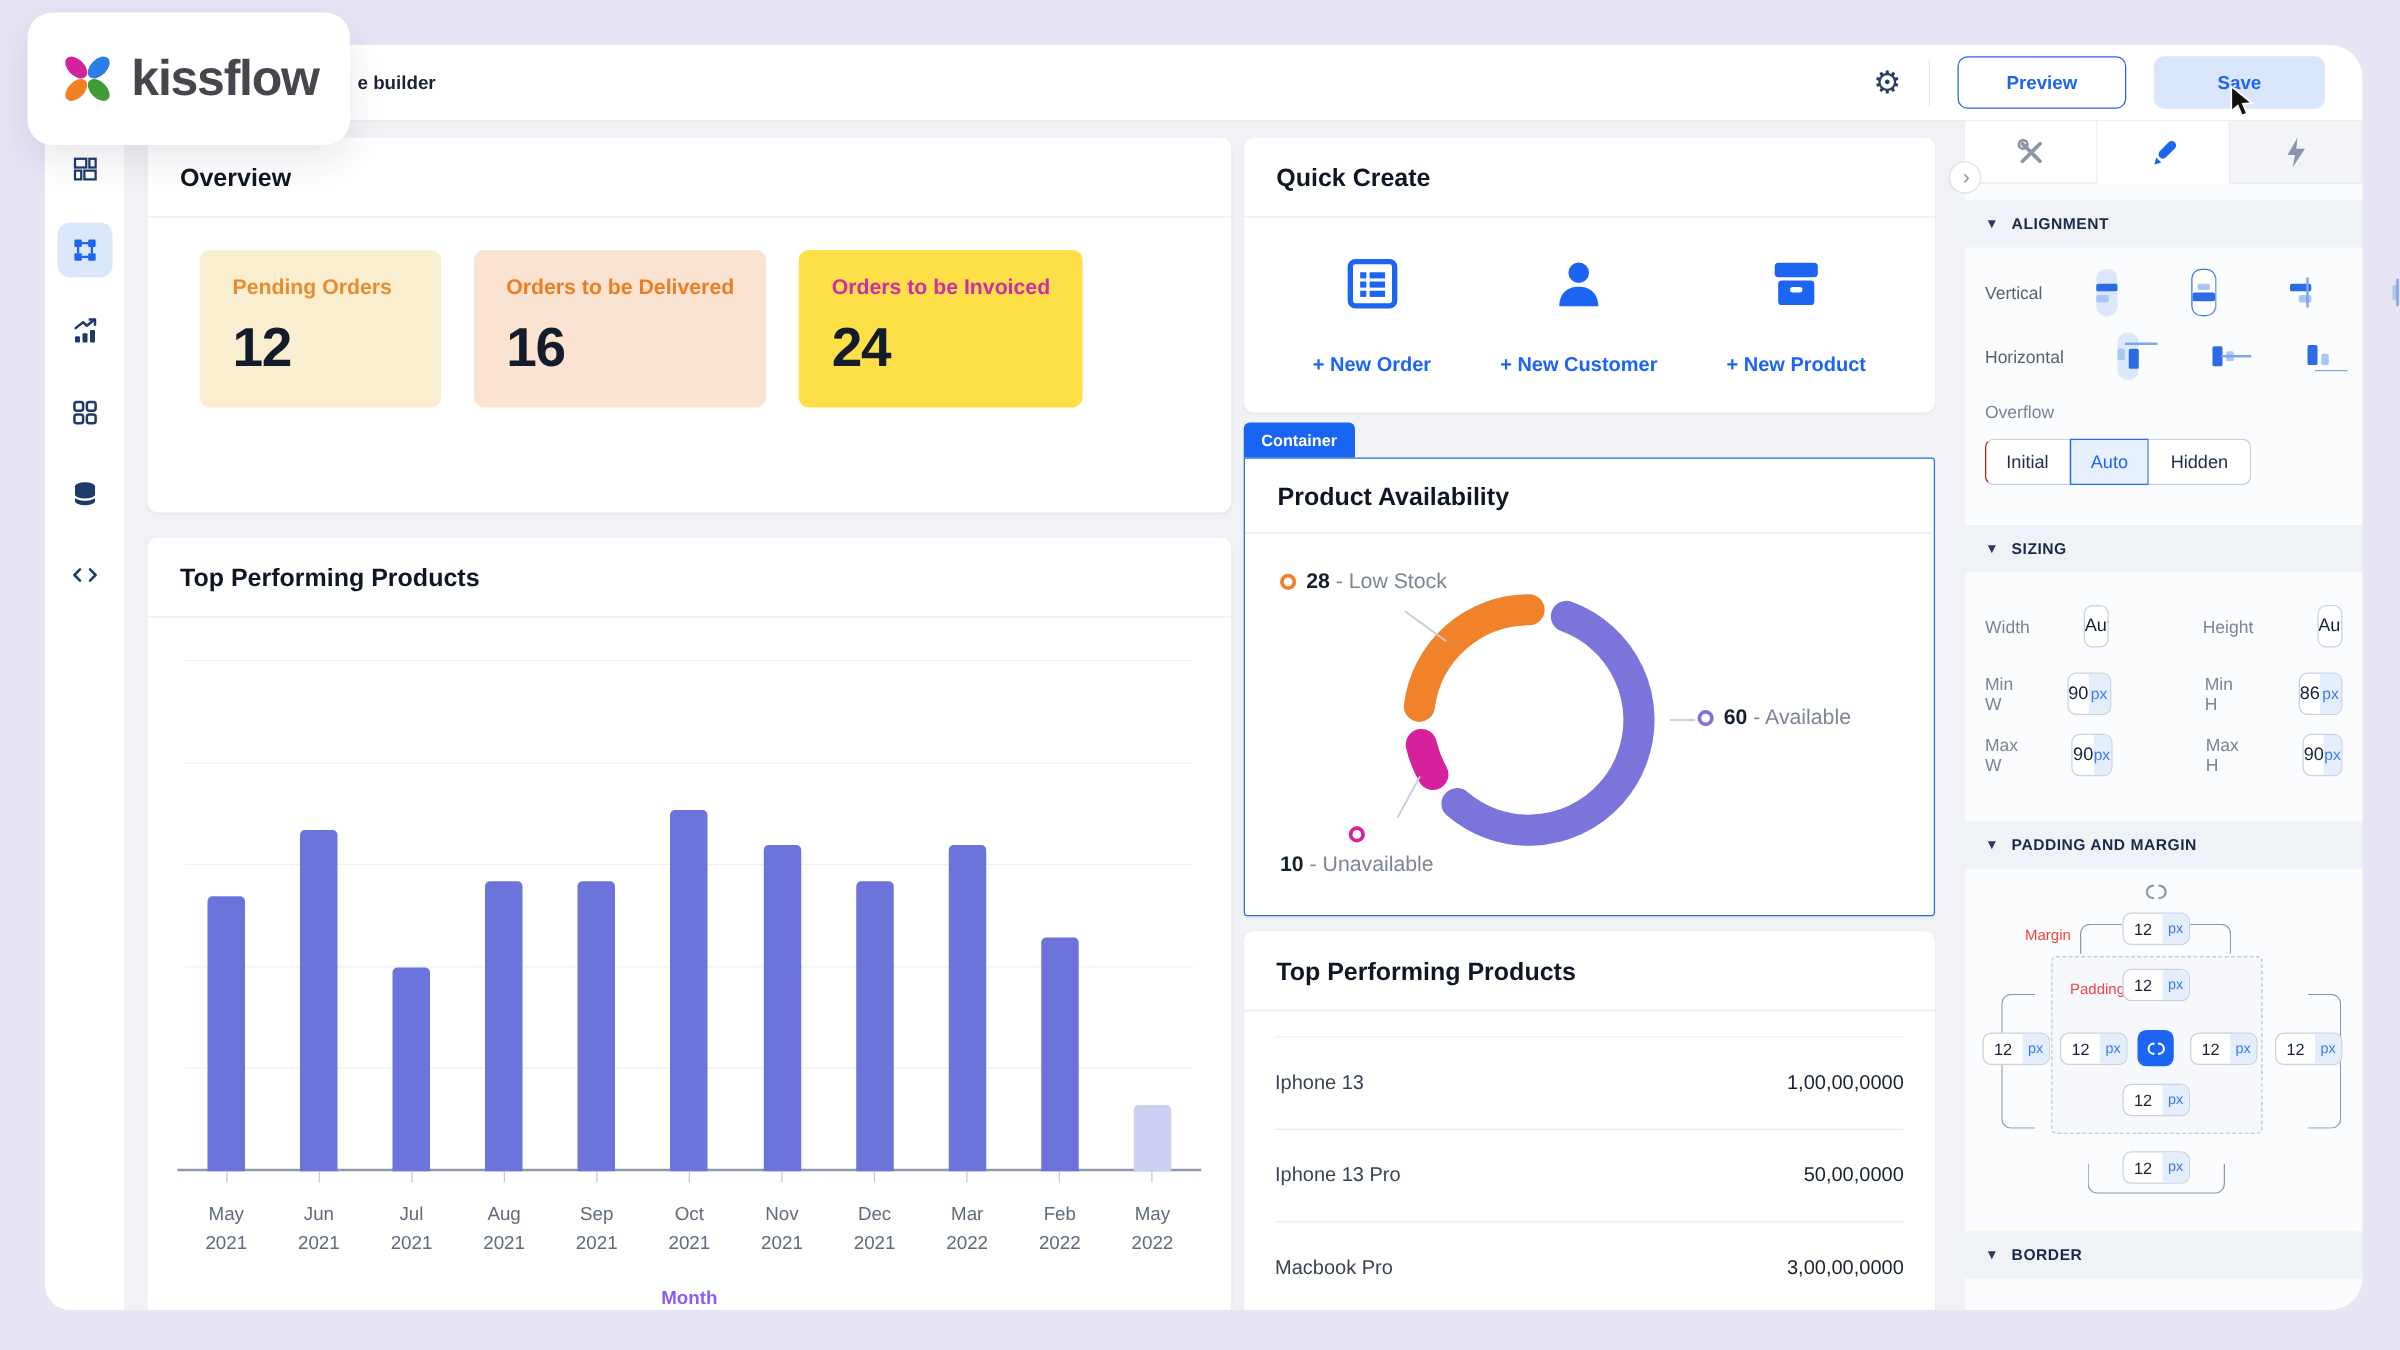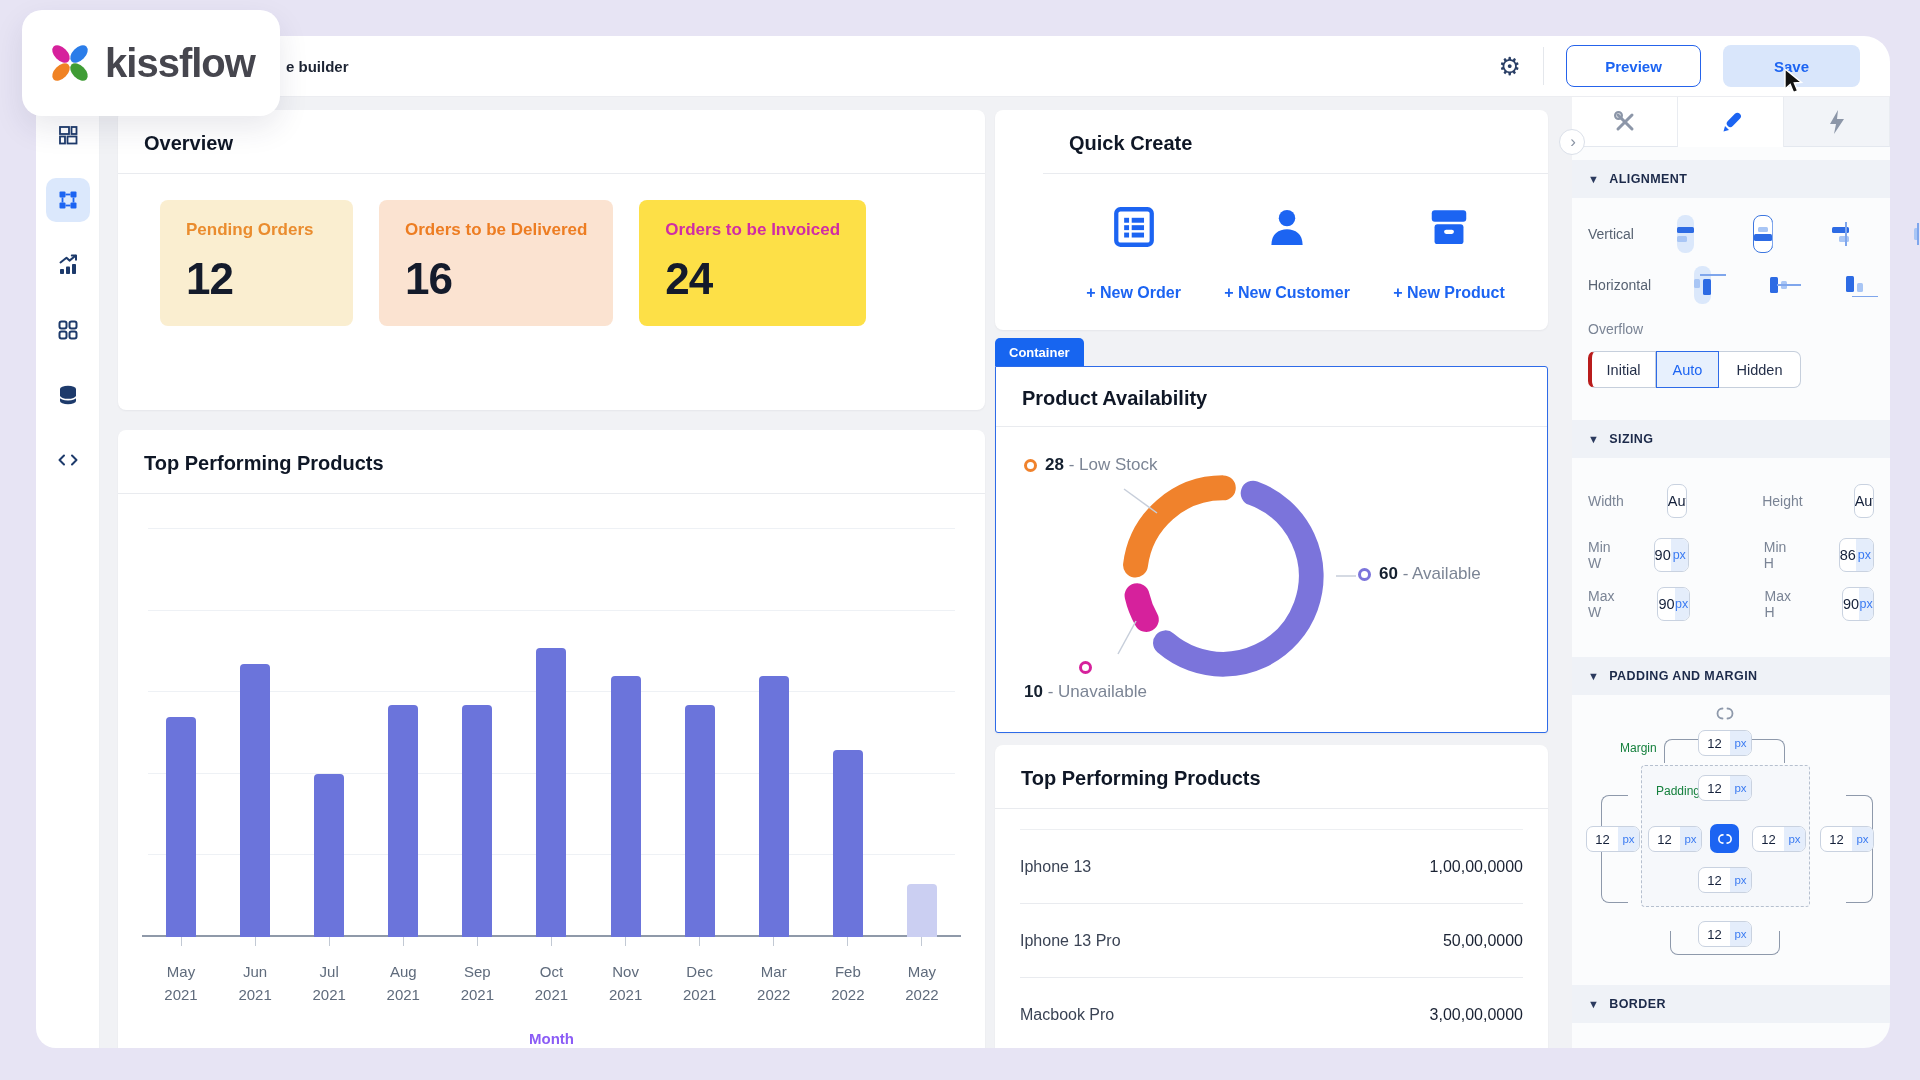--- a/index.html
+++ b/index.html
@@ -56,21 +56,21 @@
     align-items:flex-end; padding:0 2px; }
   .bar-col { width:62px; display:flex; justify-content:center; align-items:flex-end; height:100%; }
   .bar { width:30px; border-radius:4px 4px 0 0; }
   .axisrow { position:absolute; left:30px; right:30px; top:507px; display:flex; justify-content:space-between; padding:0 2px; }
   .axis-col { width:62px; display:flex; flex-direction:column; align-items:center; }
   .tick { width:1px; height:9px; background:#c2c9d4; margin-bottom:14px; }
   .ml { font-size:15px; color:#5f6b7c; line-height:1.55; }
   .xlabel { position:absolute; left:0; right:0; top:600px; text-align:center; font-size:15px; font-weight:bold; color:#8b5cf6; }
 
   
-  .quick { left:895px; top:13px; width:553px; height:220px;padding-left:48px; }
+  .quick { left:895px; top:13px; width:553px; height:220px; }
   .quick-actions { display:flex; justify-content:space-evenly; padding-top:30px; }
   .qaction { display:flex; flex-direction:column; align-items:center; gap:34px; cursor:pointer; }
   .qlabel { font-size:16px; font-weight:bold; color:#1c64f2; }
 
   
   .ctag { position:absolute; left:895px; top:241px; height:28px; background:#1765f0; color:#fff;
     font-size:13px; font-weight:bold; display:flex; align-items:center; padding:0 14px;
     border-radius:5px 5px 0 0; z-index:5; }
   .container-box { left:895px; top:269px; width:553px; height:367px; border:1.6px solid #2e6be8; border-radius:0 3px 3px 3px; }
   .container-box .card-head { padding:20px 26px 16px 26px; }
@@ -114,41 +114,41 @@
   .alignbtn.litbg { background:#dbe8fb; }
   .alignbtn.selected { border:1px solid #3d77e0; background:#fff; }
   .bbar { display:block; border-radius:1.5px; background:#2d6be4; }
   .lbar { display:block; border-radius:1.5px; background:#a9c6f5; }
   .vline { display:block; width:1.5px; background:#7fa6ec; }
   .hline { display:block; height:1.5px; background:#7fa6ec; }
 
   .seg { display:flex; margin:14px 0 0 16px; width:213px; }
   .seg-opt { height:37px; display:flex; align-items:center; justify-content:center; font-size:14.5px;
     color:#242f49; background:#fff; border:1px solid #c6cfdc; border-left:none; cursor:pointer; }
-  .seg-opt:first-child { border-left:4px solid #b91c1c; border-radius:7px 0 0 7px; width:68px; }
+  .seg-opt:first-child { border-left:1px solid #b91c1c; border-radius:7px 0 0 7px; width:68px; }
   .seg-opt:nth-child(2) { width:63px; }
   .seg-opt:last-child { border-radius:0 7px 7px 0; width:82px; }
   .seg-opt.on { background:#e7f0fd; border:1.5px solid #2e6be8; color:#1c64f2; font-weight:500; }
 
   .pxinput { display:flex; align-items:stretch; border:1px solid #c9d2e0; border-radius:7px;
     overflow:hidden; background:#fff; }
   .pxinput .val { display:flex; align-items:center; justify-content:center; font-size:14.5px;
     color:#14203a; flex:1; font-weight:500; }
   .pxinput .unit { width:26px; background:#e4edfb; color:#3b7bf2; font-size:12.5px; display:flex;
     align-items:center; justify-content:center; }
   .size-input { width:74px; height:34px; }
 
   
   .boxmodel { position:relative; height:265px; margin-top:4px; }
   .bm-input { position:absolute; width:54px; height:26px; z-index:2; }
   .bm-input .val { font-size:13px; font-weight:500; }
   .bm-input .unit { width:21px; font-size:11.5px; }
   .dashedbox { position:absolute; left:69px; top:66px; width:169px; height:142px;
     border:1.2px dashed #b6c0cf; border-radius:4px; background:#f6f8fb; z-index:1; }
-  .bm-caption { position:absolute; font-size:12px; color:#15803d; z-index:2; }
+  .bm-caption { position:absolute; font-size:12px; color:#ef4444; z-index:2; }
   .bracket { position:absolute; border-color:#8e99ab; border-style:solid; border-width:0; z-index:0; }
   .linkbtn { position:absolute; left:138px; top:125px; width:29px; height:29px; background:#1c64f2;
     border-radius:7px; display:flex; align-items:center; justify-content:center; z-index:3; cursor:pointer; }
 
   
   .cursor { position:absolute; left:1783px; top:68px; z-index:99; }
 </style>
 </head>
 <body>
 

